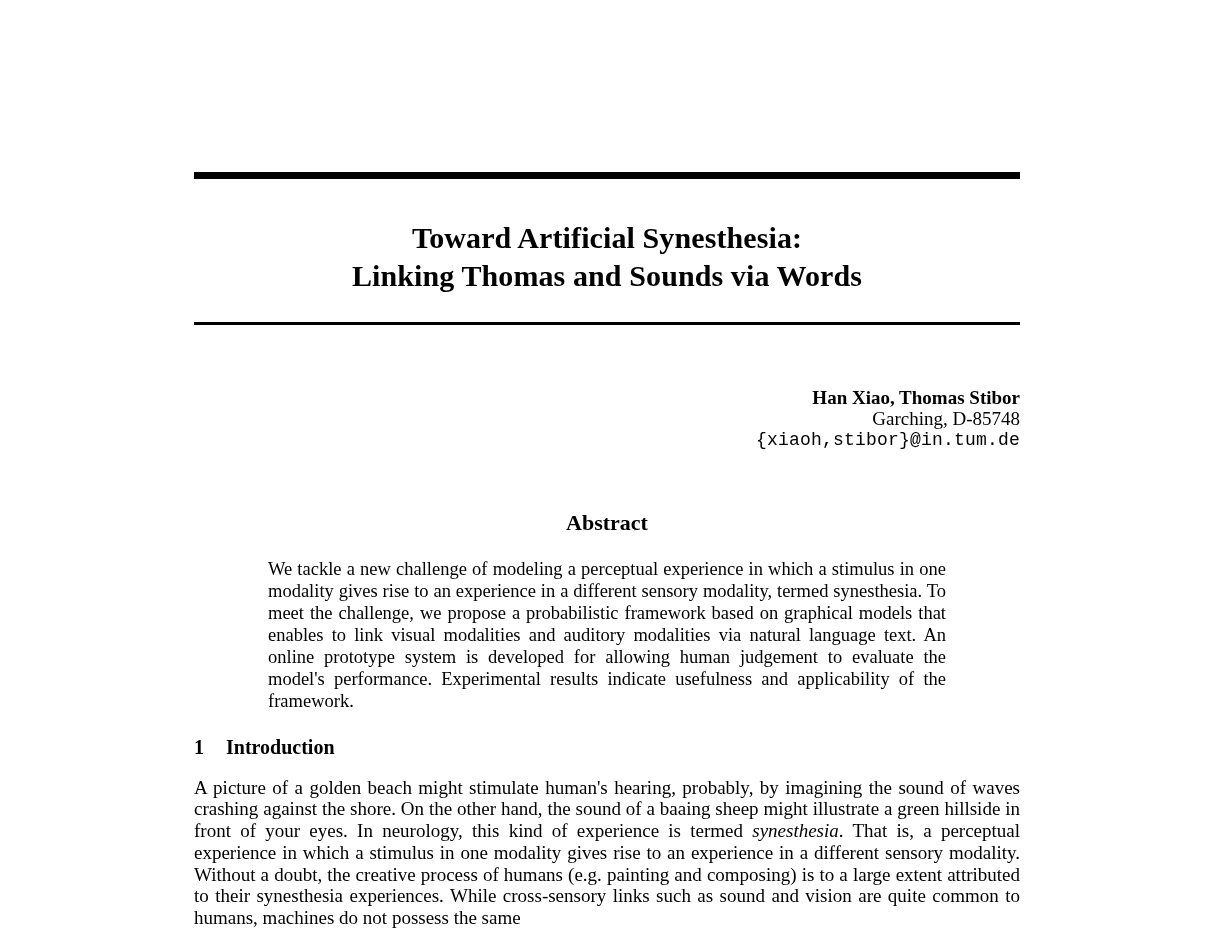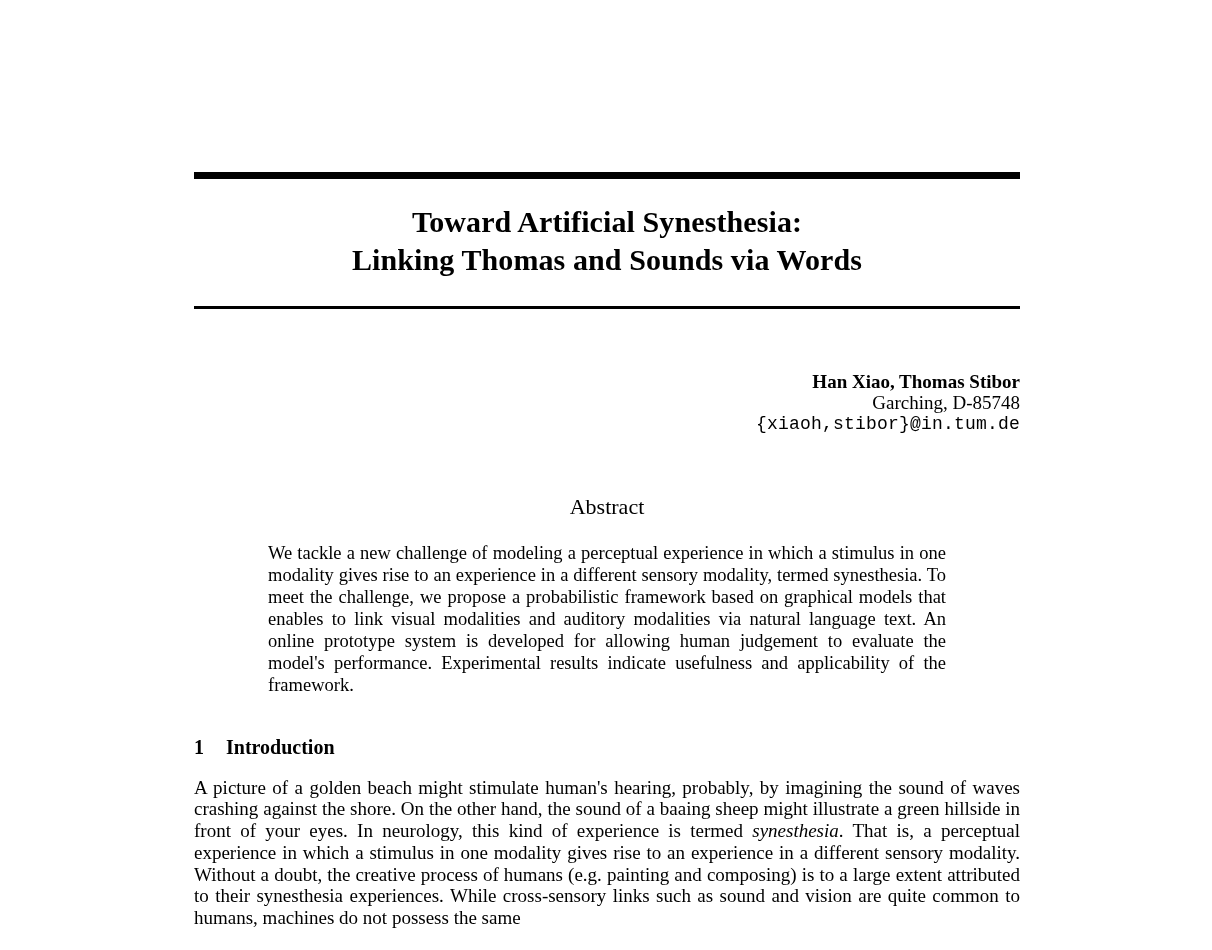--- a/index.html
+++ b/index.html
@@ -30,21 +30,21 @@
     width: 826px;
   }
   .rule-top {
     margin-top: 172px;
     height: 7px;
     background: #000000;
     width: 826px;
   }
   .title-block {
     text-align: center;
-    padding-top: 24px;
+    padding-top: 40px;
     padding-bottom: 16px;
   }
   .title-line {
     font-size: 30px;
     font-weight: bold;
     line-height: 1.25;
     letter-spacing: 0.1px;
   }
   .rule-bottom {
     height: 3px;
@@ -62,33 +62,33 @@
     font-weight: bold;
   }
   .authors .email {
     font-family: "Liberation Mono", monospace;
     font-size: 18px;
     letter-spacing: 0.2px;
   }
   .abstract-heading {
     text-align: center;
     font-size: 22px;
-    font-weight: normal;
+    font-weight: bold;
     margin-top: 60px;
   }
   .abstract-body {
     margin: 22px auto 0 auto;
     width: 678px;
     font-size: 18.5px;
     line-height: 1.19;
     text-align: justify;
     text-justify: inter-word;
   }
   .section-heading {
-    margin-top: 40px;
+    margin-top: 24px;
     font-size: 20px;
     font-weight: bold;
   }
   .section-heading .num {
     display: inline-block;
     width: 32px;
   }
   .body-par {
     margin-top: 18px;
     font-size: 19px;

